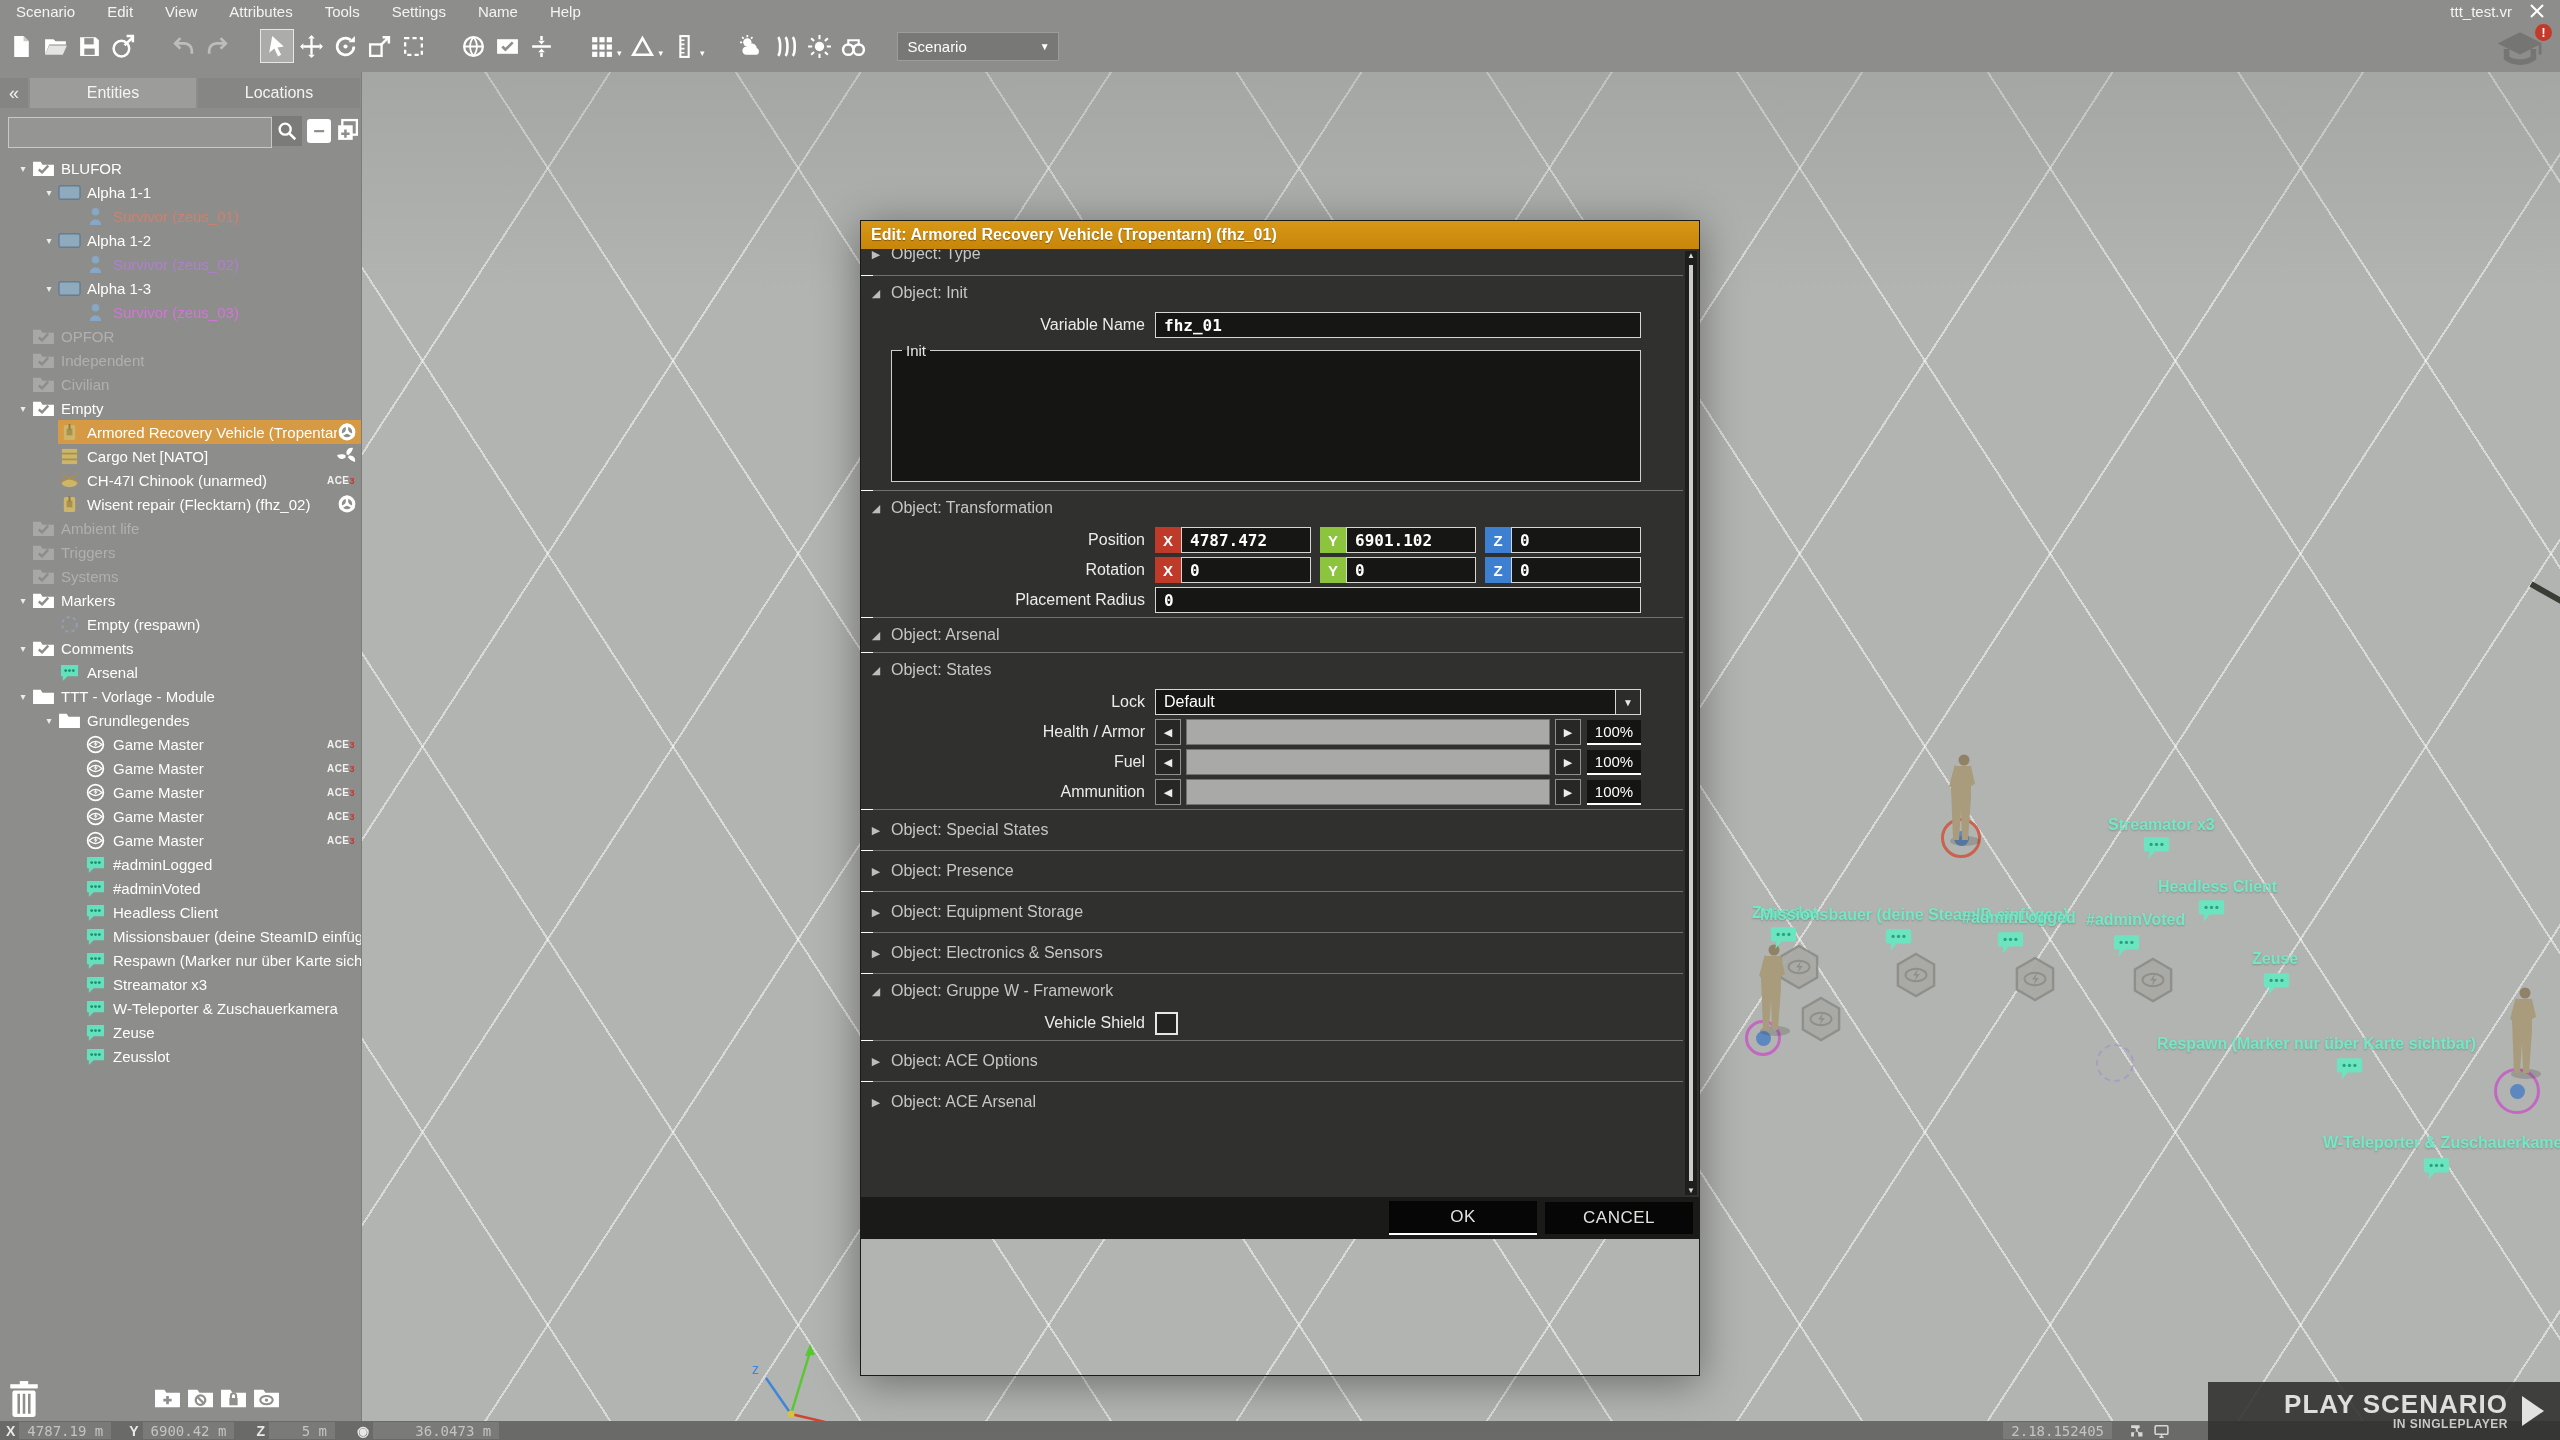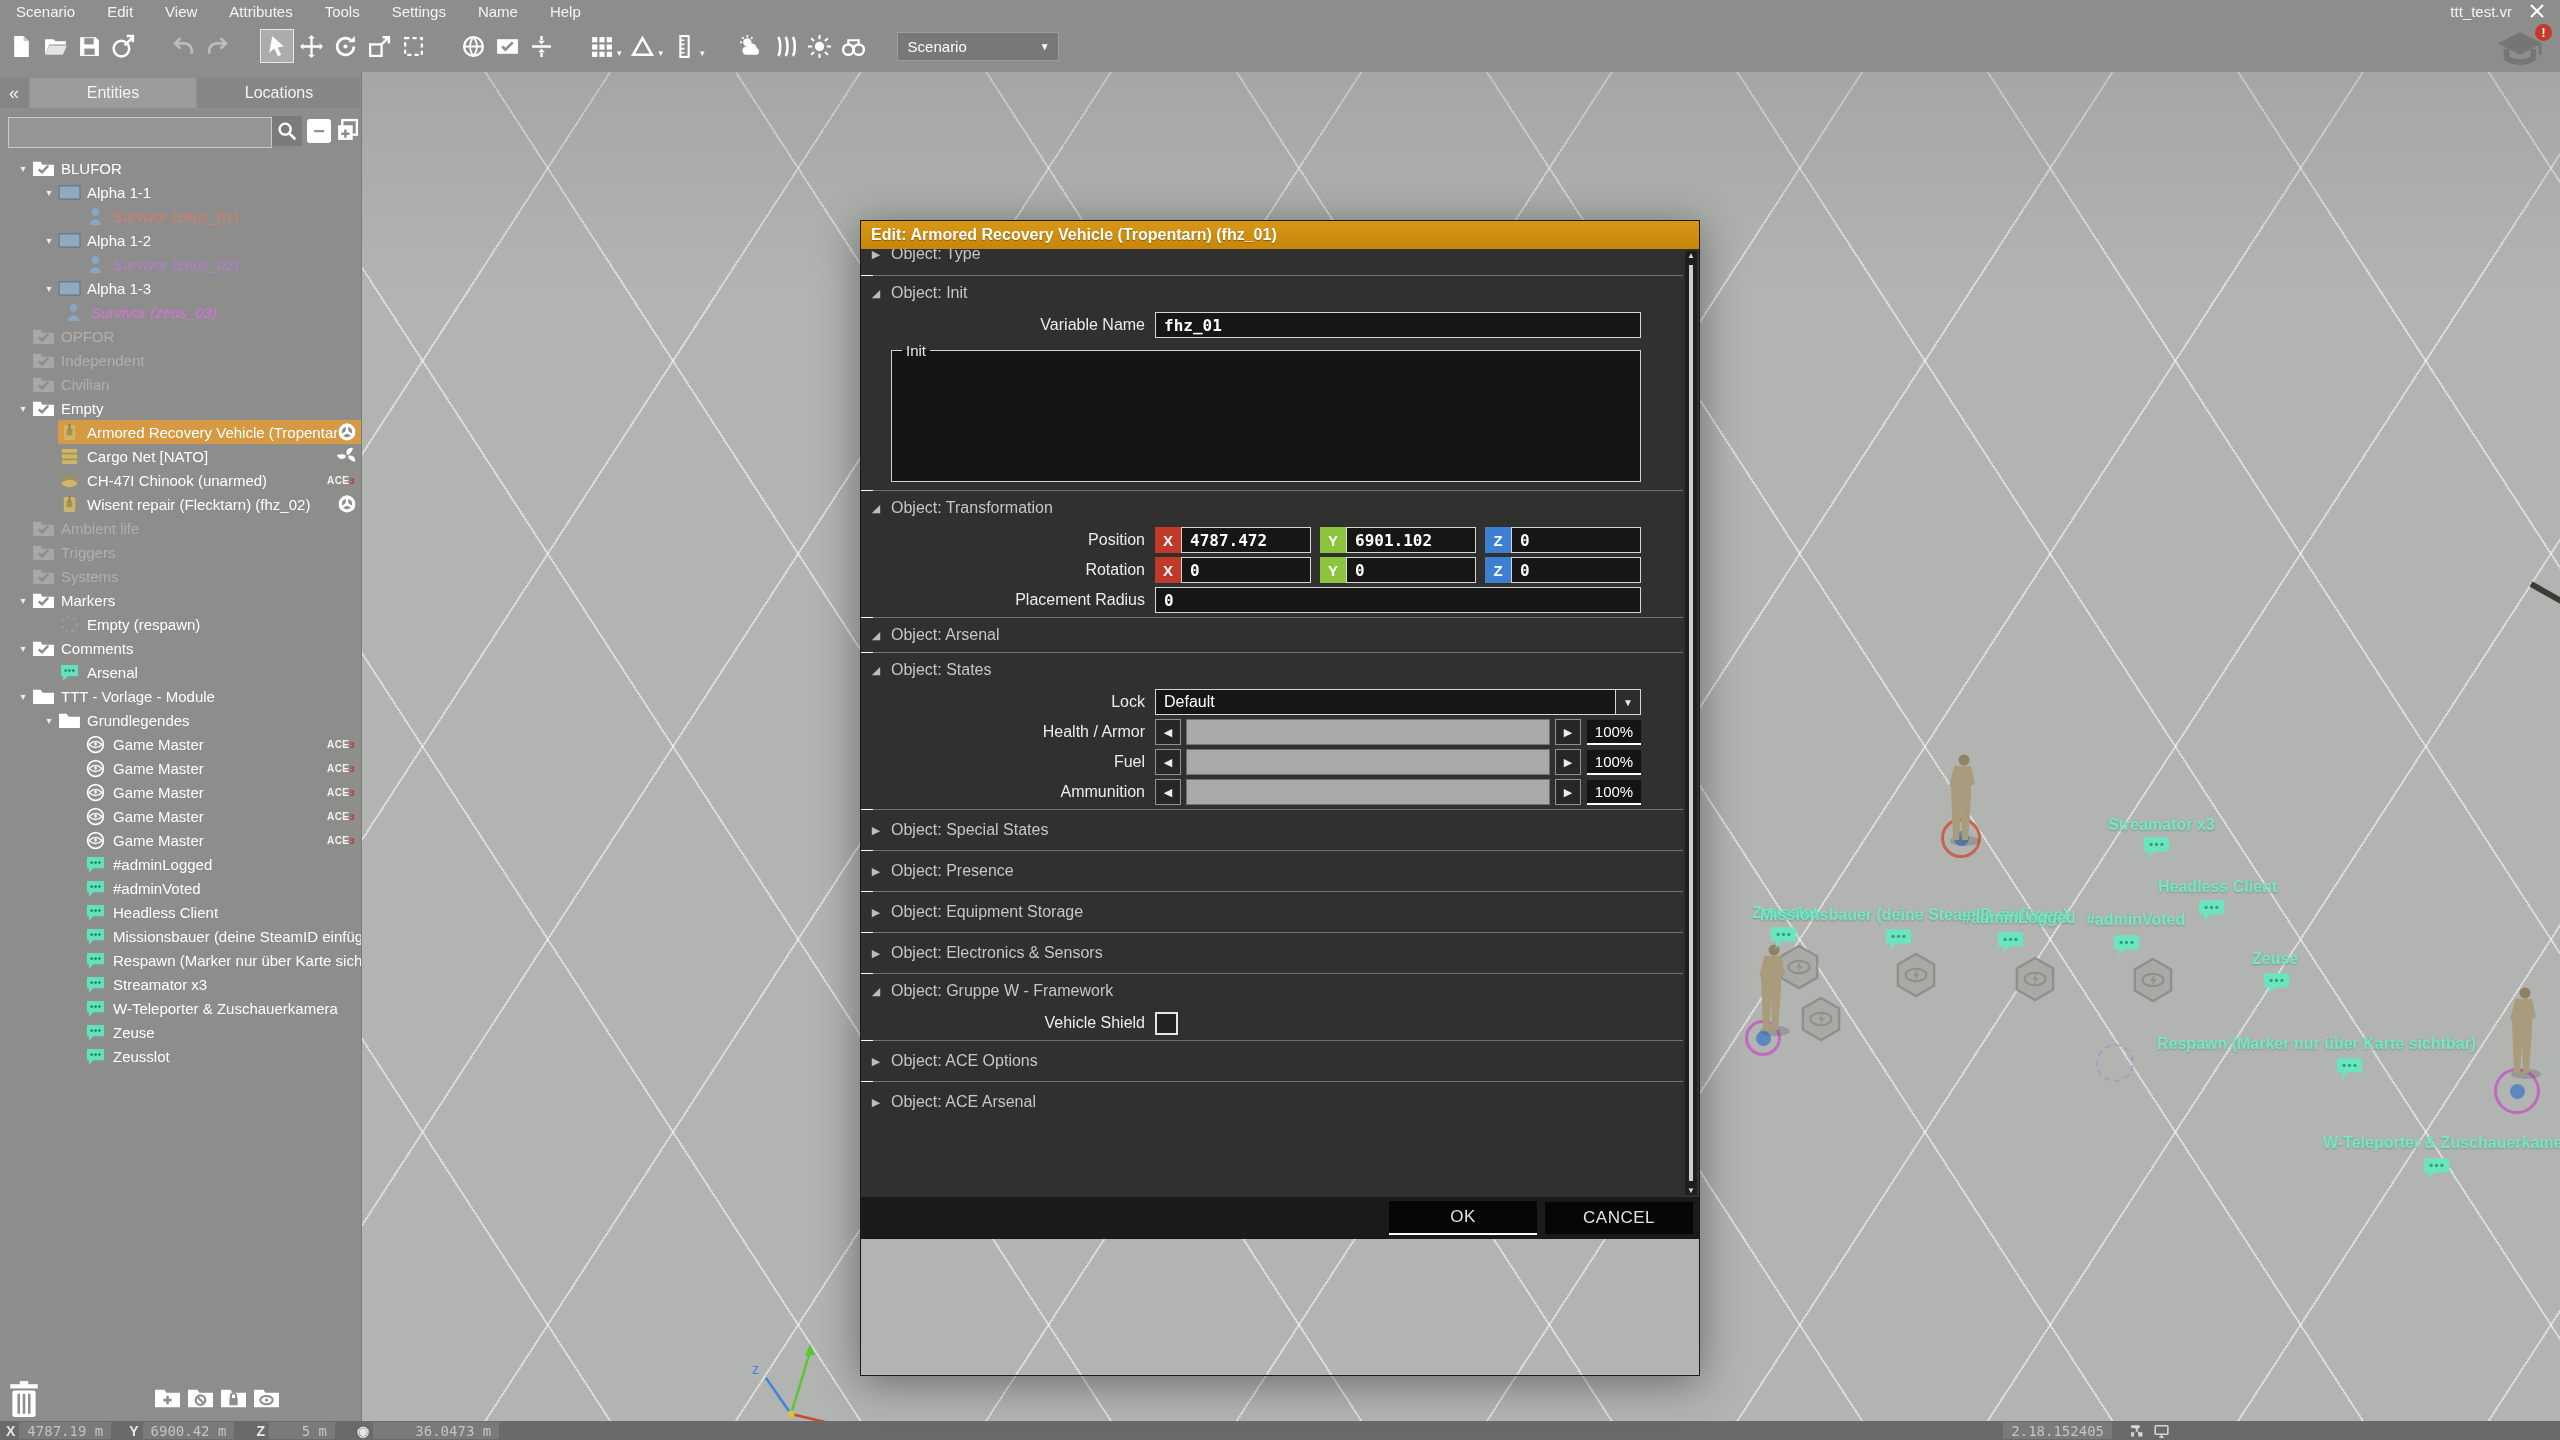--- a/index.html
+++ b/index.html
@@ -568,21 +568,21 @@
           <span class="tg">▾</span>
           <div class="inner">
             <span class="ic">
               <svg viewBox="0 0 24 16">
                 <rect x="1" y="1" width="22" height="14" rx="2" fill="#8fa9bd" stroke="#627e93" stroke-width="1.5"></rect>
               </svg>
             </span>
             <span class="lbl">Alpha 1-3</span>
           </div>
         </div>
-        <div class="trow" style="padding-left: 44px; font-style: italic;">
+        <div class="trow" style="padding-left: 66px;">
           <span class="tg"></span>
           <div class="inner">
             <span class="ic">
               <svg viewBox="0 0 16 20">
                 <circle cx="8" cy="5" r="4" fill="#85a8c6"></circle>
                 <path d="M2 19a6 6 0 0 1 12 0z" fill="#85a8c6"></path>
               </svg>
             </span>
             <span class="lbl c-magenta">Survivor (zeus_03)</span>
           </div>
@@ -1072,20 +1072,27 @@
         </svg>
     </span>
     <span id="st-monitor">
       <svg viewBox="0 0 24 24" width="17" height="17">
           <rect x="3" y="4" width="18" height="12" rx="1.5" fill="none" stroke="#d8d8d6" stroke-width="2.2"></rect>
           <path d="M9 20h6M12 16v4" stroke="#d8d8d6" stroke-width="2.2"></path>
         </svg>
     </span>
   </div>
 
+  <div id="playbar">
+    <div id="play-texts">
+      <div id="play-title">PLAY SCENARIO</div>
+      <div id="play-sub">IN SINGLEPLAYER</div>
+    </div>
+    <div id="play-tri"></div>
+  </div>
 
   <div id="dialog">
     <div id="dlg-title">Edit: Armored Recovery Vehicle (Tropentarn) (fhz_01)</div>
     <div id="dlg-body">
       <div id="dlg-scroll">
         <div class="clip">
           <div class="sec-h">
               <span class="tri">▶</span>
               <span>Object: Type</span>
             </div>

